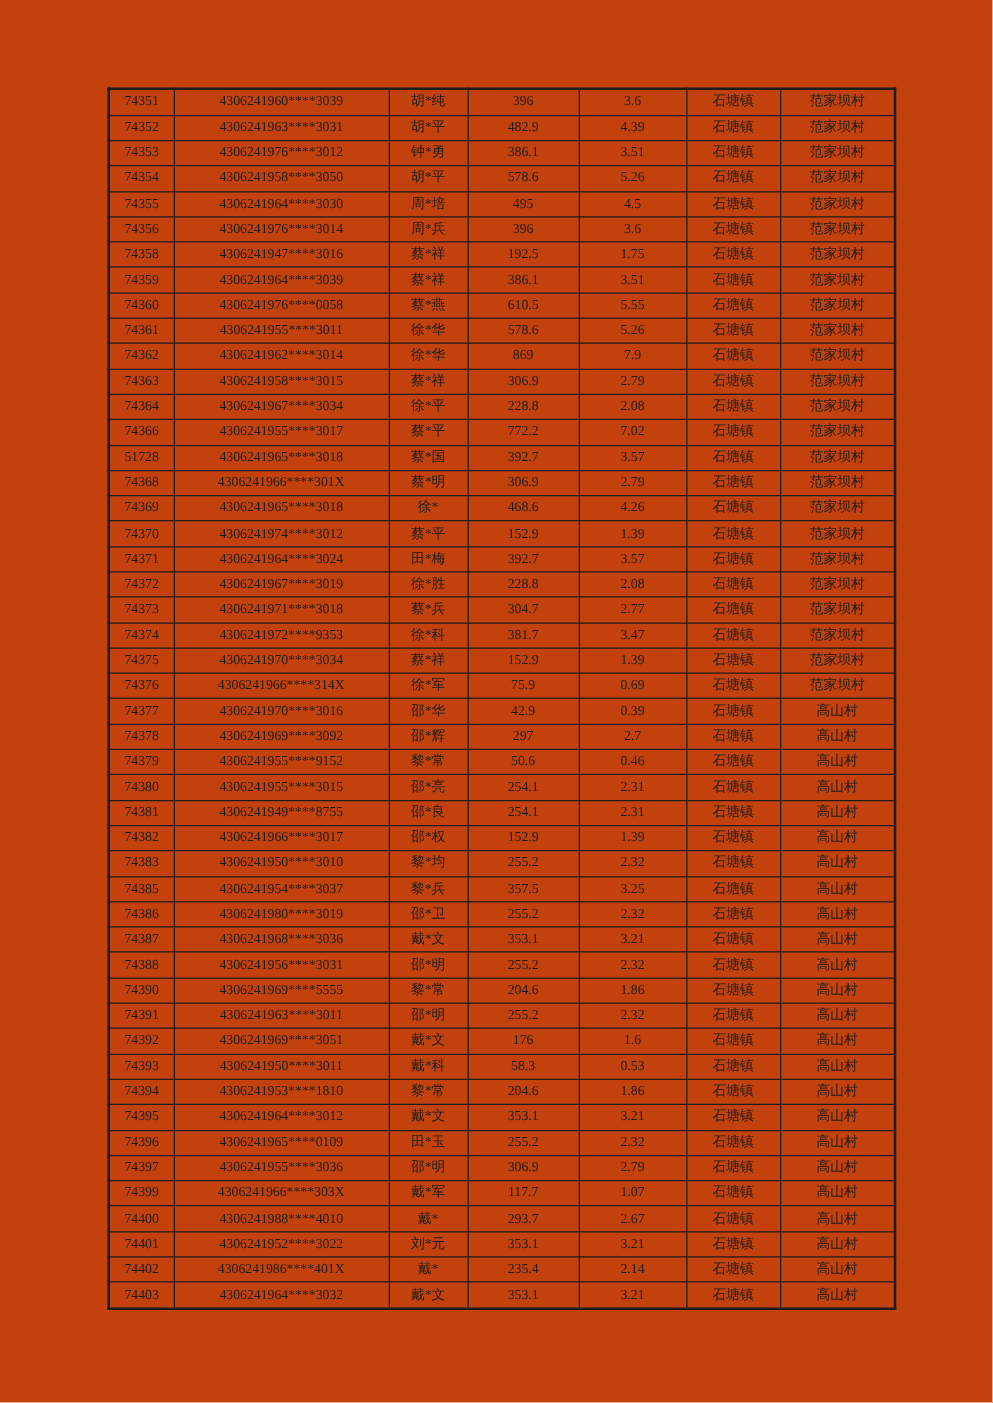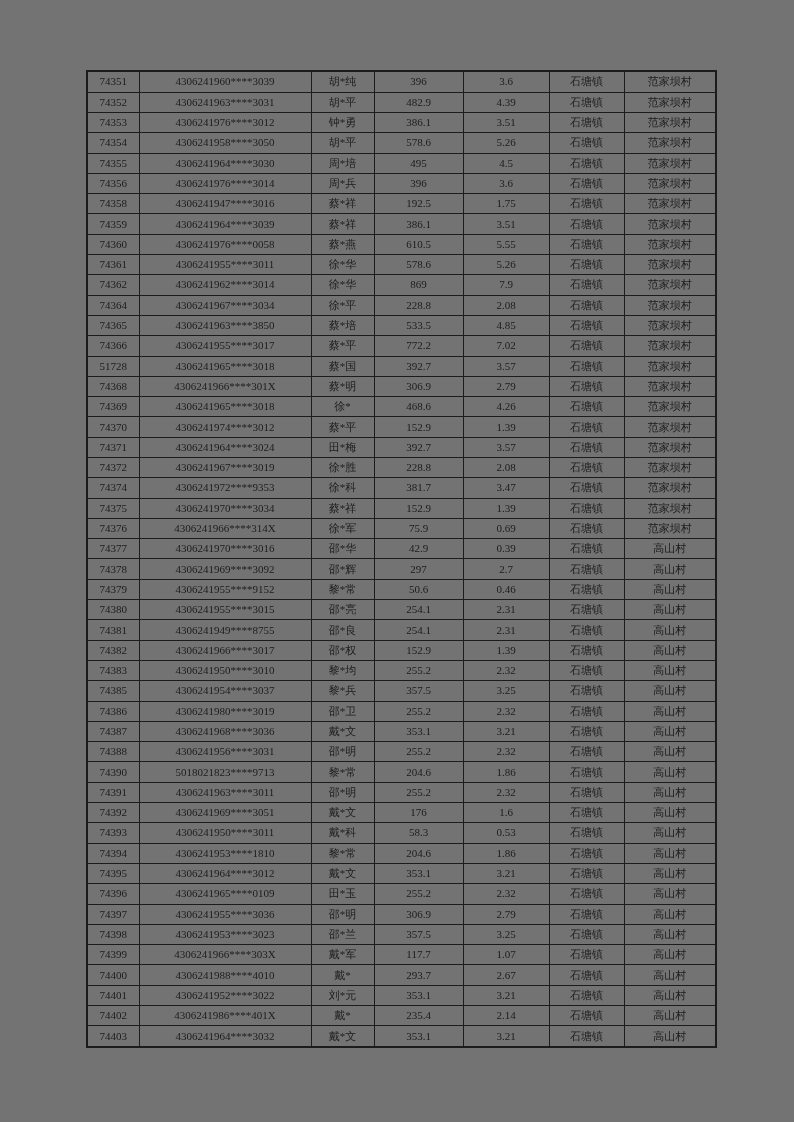--- a/index.html
+++ b/index.html
@@ -4,21 +4,21 @@
 <style>
   html, body {
     margin: 0;
     padding: 0;
     background: #ffffff;
   }
   .page {
     position: relative;
     width: 794px;
     height: 1122px;
-    background: #737373;
+    background: #c2410c;
     overflow: hidden;
   }
   table.data-table {
     position: absolute;
     left: 86px;
     top: 70px;
     width: 629px;
     height: 978px;
     border-collapse: collapse;
     table-layout: fixed;
@@ -152,38 +152,38 @@
         <tr>
           <td>74362</td>
           <td>4306241962****3014</td>
           <td>徐*华</td>
           <td>869</td>
           <td>7.9</td>
           <td>石塘镇</td>
           <td>范家坝村</td>
         </tr>
         <tr>
+          <td>74363</td>
+          <td>4306241958****3015</td>
+          <td>蔡*祥</td>
+          <td>306.9</td>
+          <td>2.79</td>
+          <td>石塘镇</td>
+          <td>范家坝村</td>
+        </tr>
+        <tr>
           <td>74364</td>
           <td>4306241967****3034</td>
           <td>徐*平</td>
           <td>228.8</td>
           <td>2.08</td>
           <td>石塘镇</td>
           <td>范家坝村</td>
         </tr>
         <tr>
-          <td>74365</td>
-          <td>4306241963****3850</td>
-          <td>蔡*培</td>
-          <td>533.5</td>
-          <td>4.85</td>
-          <td>石塘镇</td>
-          <td>范家坝村</td>
-        </tr>
-        <tr>
           <td>74366</td>
           <td>4306241955****3017</td>
           <td>蔡*平</td>
           <td>772.2</td>
           <td>7.02</td>
           <td>石塘镇</td>
           <td>范家坝村</td>
         </tr>
         <tr>
           <td>51728</td>
@@ -233,20 +233,29 @@
         <tr>
           <td>74372</td>
           <td>4306241967****3019</td>
           <td>徐*胜</td>
           <td>228.8</td>
           <td>2.08</td>
           <td>石塘镇</td>
           <td>范家坝村</td>
         </tr>
         <tr>
+          <td>74373</td>
+          <td>4306241971****3018</td>
+          <td>蔡*兵</td>
+          <td>304.7</td>
+          <td>2.77</td>
+          <td>石塘镇</td>
+          <td>范家坝村</td>
+        </tr>
+        <tr>
           <td>74374</td>
           <td>4306241972****9353</td>
           <td>徐*科</td>
           <td>381.7</td>
           <td>3.47</td>
           <td>石塘镇</td>
           <td>范家坝村</td>
         </tr>
         <tr>
           <td>74375</td>
@@ -360,21 +369,21 @@
           <td>74388</td>
           <td>4306241956****3031</td>
           <td>邵*明</td>
           <td>255.2</td>
           <td>2.32</td>
           <td>石塘镇</td>
           <td>高山村</td>
         </tr>
         <tr>
           <td>74390</td>
-          <td>5018021823****9713</td>
+          <td>4306241969****5555</td>
           <td>黎*常</td>
           <td>204.6</td>
           <td>1.86</td>
           <td>石塘镇</td>
           <td>高山村</td>
         </tr>
         <tr>
           <td>74391</td>
           <td>4306241963****3011</td>
           <td>邵*明</td>
@@ -431,29 +440,20 @@
         <tr>
           <td>74397</td>
           <td>4306241955****3036</td>
           <td>邵*明</td>
           <td>306.9</td>
           <td>2.79</td>
           <td>石塘镇</td>
           <td>高山村</td>
         </tr>
         <tr>
-          <td>74398</td>
-          <td>4306241953****3023</td>
-          <td>邵*兰</td>
-          <td>357.5</td>
-          <td>3.25</td>
-          <td>石塘镇</td>
-          <td>高山村</td>
-        </tr>
-        <tr>
           <td>74399</td>
           <td>4306241966****303X</td>
           <td>戴*军</td>
           <td>117.7</td>
           <td>1.07</td>
           <td>石塘镇</td>
           <td>高山村</td>
         </tr>
         <tr>
           <td>74400</td>

